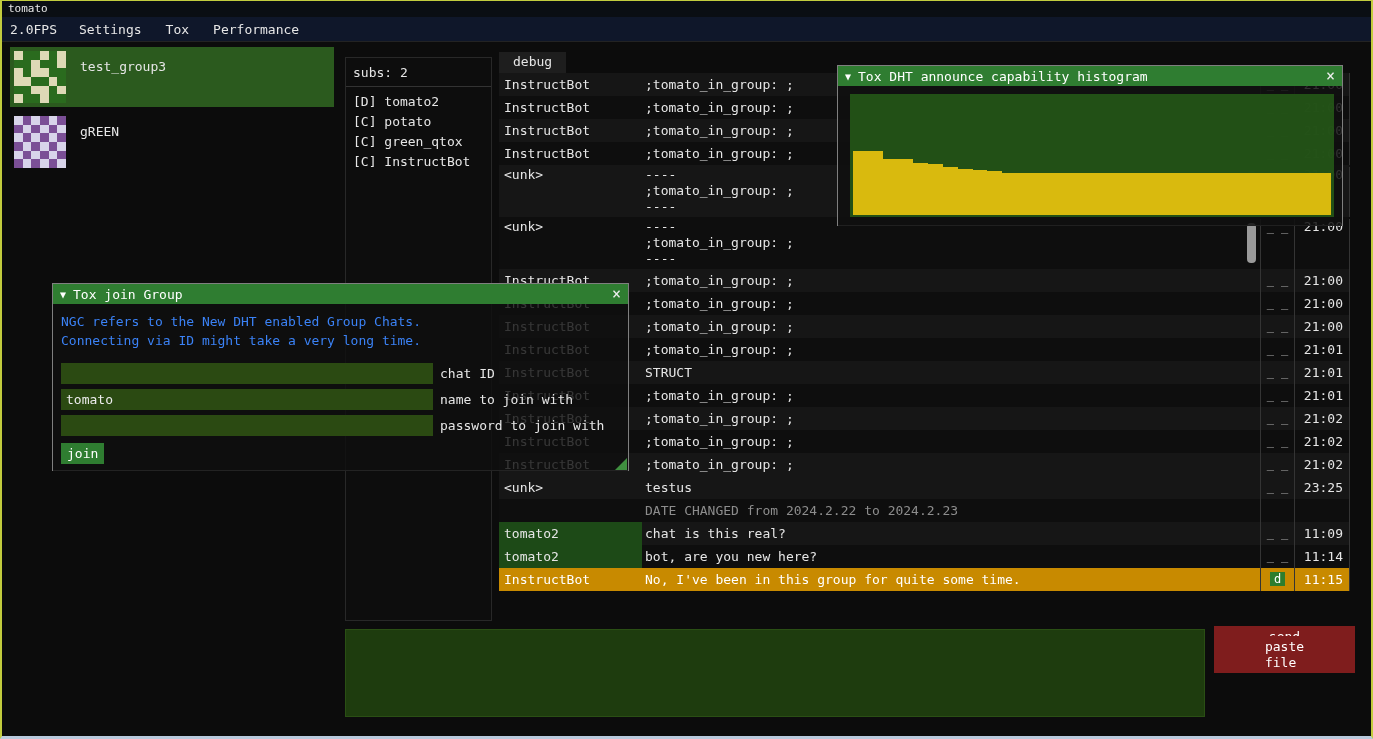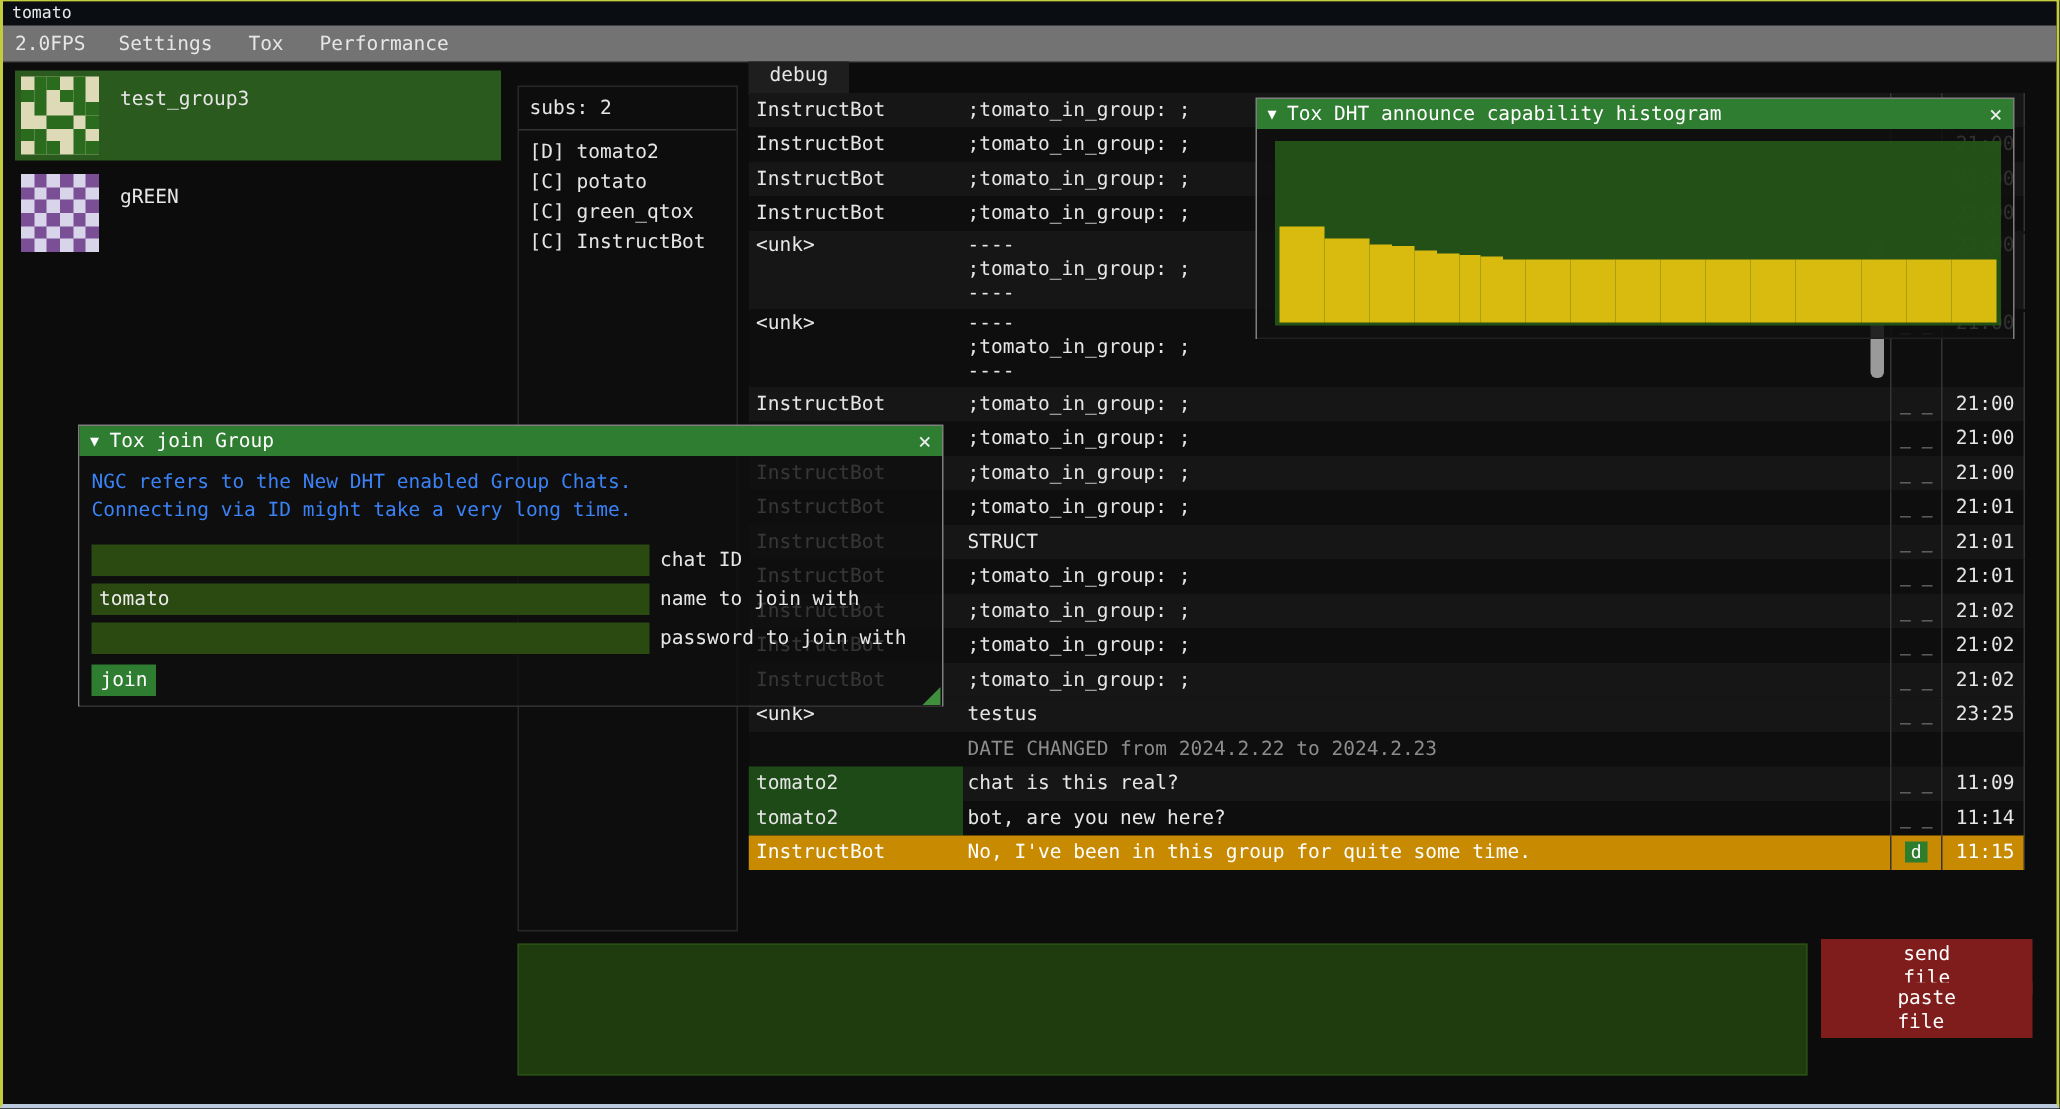--- a/index.html
+++ b/index.html
@@ -6,42 +6,42 @@
   .app{
     position:relative;width:1373px;height:739px;box-sizing:border-box;
     background:#0c0c0c;overflow:hidden;
     border-left:2px solid #c2cc3e;border-right:2px solid #c2cc3e;
     border-top:1px solid #c2cc3e;border-bottom:3px solid #b9cadd;
     font-family:"DejaVu Sans Mono","Liberation Mono",monospace;
     font-size:13px;color:#e6e6e6;
   }
   .titlebar{position:absolute;top:0;left:0;right:0;height:16px;background:#0a0e13;
     font-size:11px;line-height:15px;padding-left:6px;color:#e8e8e8;}
-  .menubar{position:absolute;top:16px;left:0;right:0;height:24px;background:#737373;
+  .menubar{position:absolute;top:16px;left:0;right:0;height:24px;background:#0f172a;
     display:flex;align-items:center;border-bottom:1px solid #232323;}
   .menu-item{padding:3px 12px;cursor:default;}
   .menu-item.fps{padding:3px 10px 3px 8px;}
 
   
   .roster{position:absolute;left:8px;top:46px;width:324px;}
   .roster-item{height:60px;margin-bottom:5px;display:flex;align-items:flex-start;padding:4px;box-sizing:border-box;}
   .roster-item.selected{background:#2b5a1e;}
   .avatar{width:52px;height:52px;flex:none;display:grid;
     grid-template-columns:repeat(6,1fr);grid-template-rows:repeat(6,1fr);}
   .roster-name{margin-left:14px;margin-top:8px;}
 
   
   .subs-panel{position:absolute;left:343px;top:56px;width:147px;height:564px;
     border:1px solid #282828;box-sizing:border-box;background:#0d0d0d;}
   .subs-header{padding:7px 7px 6px;}
   .subs-sep{border-top:1px solid #333;margin-bottom:5px;}
   .subs-item{padding:0 7px;line-height:20px;white-space:nowrap;}
 
   
-  .chat-panel{position:absolute;left:497px;top:40px;width:851px;height:564px;}
+  .chat-panel{position:absolute;left:497px;top:51px;width:851px;height:564px;}
   .tabbar{height:21px;border-bottom:1px solid #3d3d3d;display:flex;}
   .tab{padding:2px 14px;background:#1e1e1e;}
   .messages{position:absolute;top:21px;left:0;right:0;bottom:2px;overflow:hidden;}
   .row{position:relative;display:flex;height:23px;line-height:23px;}
   .row.even{background:#161616;}
   .row.odd{background:#0e0e0e;}
   .row.multiline{height:52px;line-height:16px;padding-top:2px;box-sizing:border-box;}
   .cell{overflow:hidden;white-space:pre-line;}
   .cell.name{width:143px;padding-left:5px;flex:none;box-sizing:border-box;}
   .cell.msg{flex:1;padding-left:3px;}
@@ -59,21 +59,21 @@
   .row.multiline .row-scroll{display:block;}
 
   
   .composer{position:absolute;left:343px;top:628px;width:860px;height:88px;
     background:#1e3c0e;border:1px solid #2a4f14;box-sizing:border-box;resize:none;
     color:#e6e6e6;font:inherit;padding:4px 6px;outline:none;}
   .side-btn{position:absolute;left:1212px;width:141px;height:37px;background:#7f1d1d;
     color:#fff;border:none;font:inherit;white-space:pre-line;text-align:left;
     display:flex;align-items:center;justify-content:center;line-height:16px;cursor:pointer;}
   .side-btn.send{top:625px;}
-  .side-btn.paste{top:654px;}
+  .side-btn.paste{top:635px;}
 
   
   .float-window{position:absolute;border:1px solid #7f7f7f;box-sizing:border-box;}
   .window-title{height:20px;background:#2f7d31;display:flex;align-items:center;
     padding:0 7px;color:#fff;}
   .collapse-arrow{font-size:10px;margin-right:7px;cursor:pointer;}
   .window-close{margin-left:auto;font-size:15px;line-height:18px;cursor:pointer;color:#eee;}
   .join-window{left:50px;top:282px;width:577px;height:188px;z-index:30;}
   .join-body{position:relative;background:rgba(15,15,15,0.82);height:167px;padding:8px;box-sizing:border-box;}
   .join-desc{color:#3b82f6;line-height:19px;}

